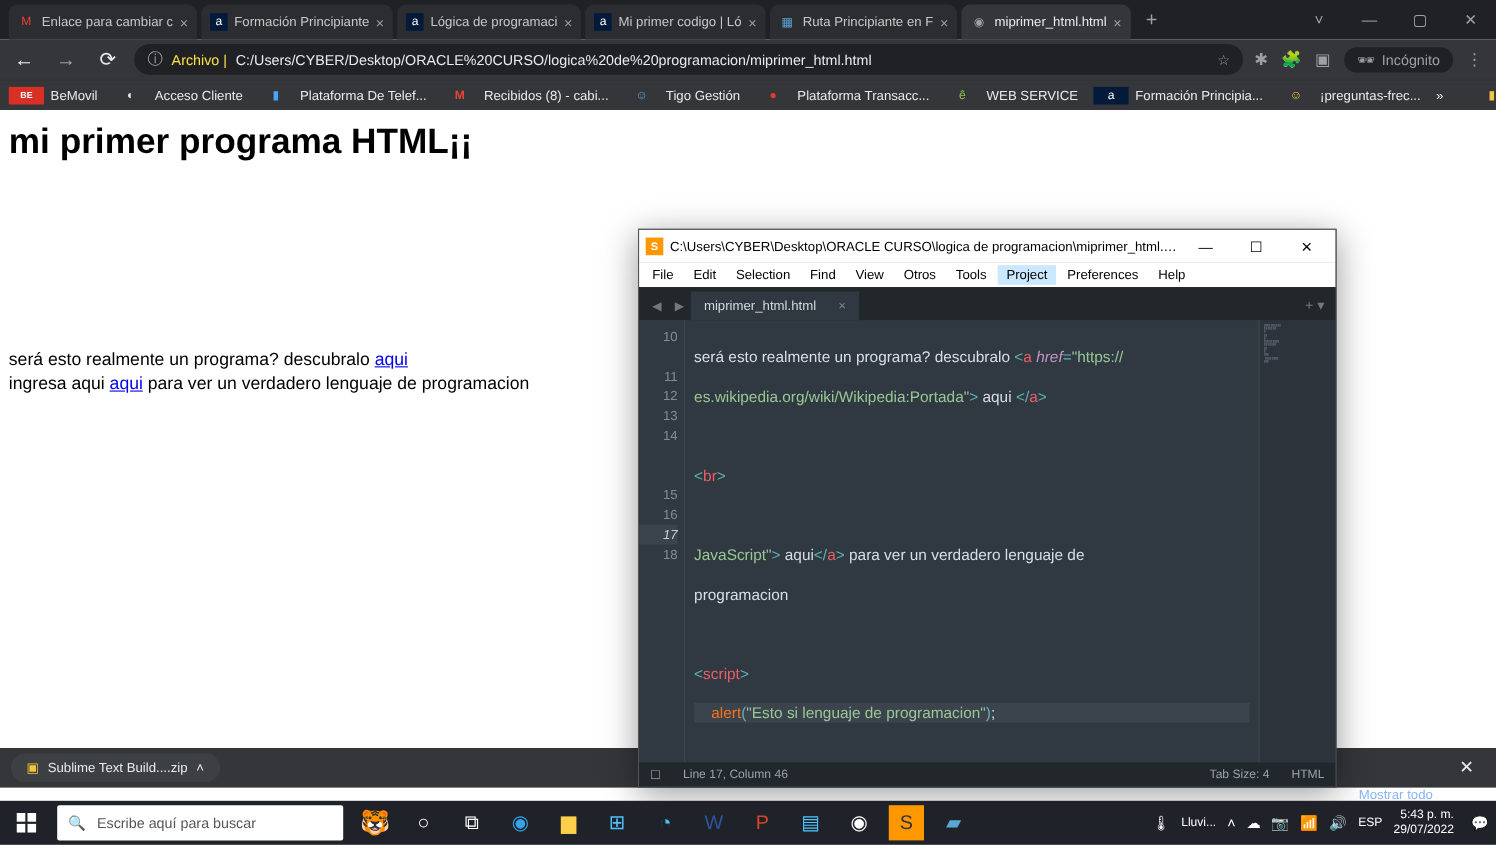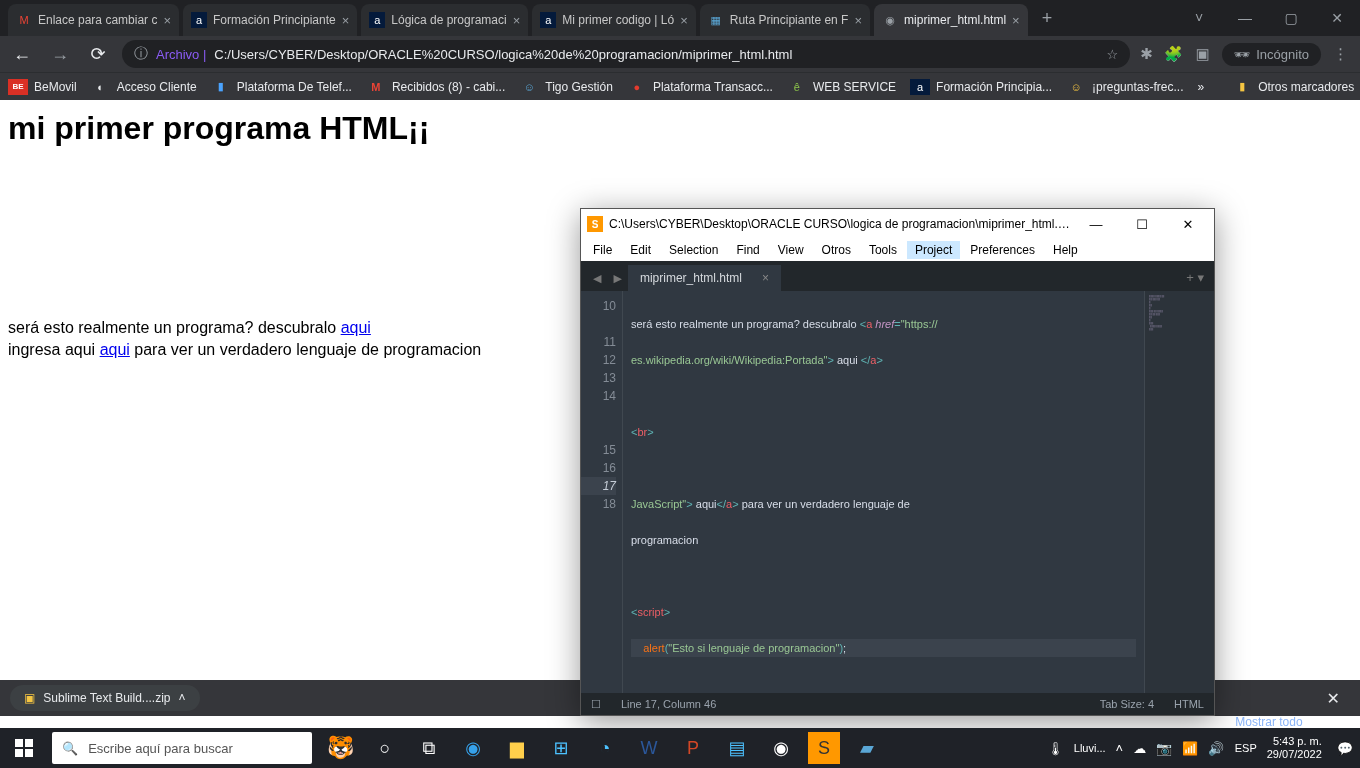--- a/index.html
+++ b/index.html
@@ -20,21 +20,21 @@
 .navbtn { width:28px; height:28px; display:flex; align-items:center; justify-content:center; cursor:pointer; color:#9aa0a6; font-size:18px; border-radius:50%; }
 .navbtn.enabled { color:#e8eaed; }
 .omnibox { flex:1; height:28px; background:#202124; border-radius:14px; display:flex; align-items:center; padding:0 12px; gap:8px; color:#e8eaed; font-size:13px; }
 .omnibox .info { color:#9aa0a6; font-size:14px; }
 .omnibox input { background:transparent; border:none; color:#e8eaed; font-size:13px; flex:1; outline:none; }
 .rightIcons { display:flex; align-items:center; gap:12px; color:#9aa0a6; font-size:15px; padding-right:4px; }
 .incognito { display:flex; align-items:center; gap:6px; background:#202124; border-radius:14px; padding:4px 12px; font-size:13px; }
 
 .bookbar { height:28px; background:#35363a; border-top:1px solid #2b2d30; display:flex; align-items:center; padding:0 8px; gap:14px; color:#e8eaed; font-size:12px; }
 .bm { display:flex; align-items:center; gap:6px; cursor:pointer; white-space:nowrap; }
-.bm .ic { width:20px; height:16px; display:flex; align-items:center; justify-content:center; font-size:11px; }
+.bm .ic { width:32px; height:16px; display:flex; align-items:center; justify-content:center; font-size:11px; }
 .bookbar .spacer { flex:1; }
 
 .content { position:relative; height:614px; background:#fff; color:#000; padding:10px 8px; font-family:"Times New Roman",serif; }
 .content h1 { font-size:32px; font-weight:bold; margin-bottom:170px; }
 .content p { font-size:16px; line-height:22px; }
 .content a { color:#0000ee; text-decoration:underline; }
 
 .sublime { position:absolute; left:580px; top:208px; width:635px; height:508px; background:#303841; box-shadow:0 6px 30px rgba(0,0,0,.4); border:1px solid #555; font-family:Consolas,monospace; }
 .sublime-title { height:30px; background:#fff; display:flex; align-items:center; padding:0 6px; font-size:12px; color:#000; gap:6px; }
 .sublime-title .icon { width:16px; height:16px; background:#ff9800; display:flex; align-items:center; justify-content:center; color:#fff; font-size:10px; font-weight:bold; }
@@ -46,21 +46,21 @@
 .sublime-tabs { height:30px; background:#22272b; display:flex; align-items:flex-end; padding-left:6px; }
 .sublime-tabs .navarrows { color:#777; font-size:11px; padding:0 6px 6px; cursor:pointer; }
 .sublime-tabs .stab { background:#303841; color:#d5d9dd; font-size:12px; padding:6px 12px; display:flex; align-items:center; gap:20px; cursor:pointer; font-family:"Segoe UI"; }
 .sublime-tabs .stab .x { color:#888; cursor:pointer; }
 .sublime-tabs .addbtn { margin-left:auto; color:#777; padding:6px 10px; cursor:pointer; font-size:13px; }
 
 .editor { display:flex; height:402px; }
 .gutter { width:42px; background:#303841; border-right:1px solid #404850; text-align:right; padding:6px 6px 0 0; font-size:12px; color:#848c96; line-height:18px; }
 .gutter .ln { height:18px; }
 .gutter .hl { background:#3b434d; color:#c5cdd7;font-style:italic; }
-.code { flex:1; padding:6px 8px 0; font-size:11px; line-height:18px; color:#d8dee9; white-space:pre; overflow:hidden; position:relative; }
+.code { flex:1; padding:6px 8px 0; font-size:14px; line-height:18px; color:#d8dee9; white-space:pre; overflow:hidden; position:relative; }
 .code .row { height:18px; }
 .code .row.hl { background:#3b434d; }
 .tag { color:#ec5f66; }
 .attr { color:#c695c6; font-style:italic; }
 .str { color:#99c794; }
 .punct { color:#5fb3b3; }
 .func { color:#f97316; }
 .txt { color:#d8dee9; }
 .minimap { width:70px; background:#2c333a; border-left:1px solid #404850; font-size:2px; color:#556; line-height:3px; padding:4px; white-space:pre; overflow:hidden; }
 .sublime-status { height:22px; background:#22272b; color:#9aa3ad; font-size:11px; display:flex; align-items:center; padding:0 10px; gap:20px; font-family:"Segoe UI"; }
@@ -127,21 +127,21 @@
     <div>✕</div>
   </div>
 </div>
 
 <div class="toolbar">
   <div class="navbtn enabled">←</div>
   <div class="navbtn">→</div>
   <div class="navbtn enabled">⟳</div>
   <div class="omnibox">
     <span class="info">ⓘ</span>
-    <span style="color:#8b5cf6">Archivo |</span>
+    <span style="color:#fde047">Archivo |</span>
     <input value="C:/Users/CYBER/Desktop/ORACLE%20CURSO/logica%20de%20programacion/miprimer_html.html" style="">
     <span style="color:#9aa0a6">☆</span>
   </div>
   <div class="rightIcons">
     <span>✱</span>
     <span>🧩</span>
     <span>▣</span>
     <div class="incognito">
       <span>🕶</span>
       <span>Incógnito</span>

